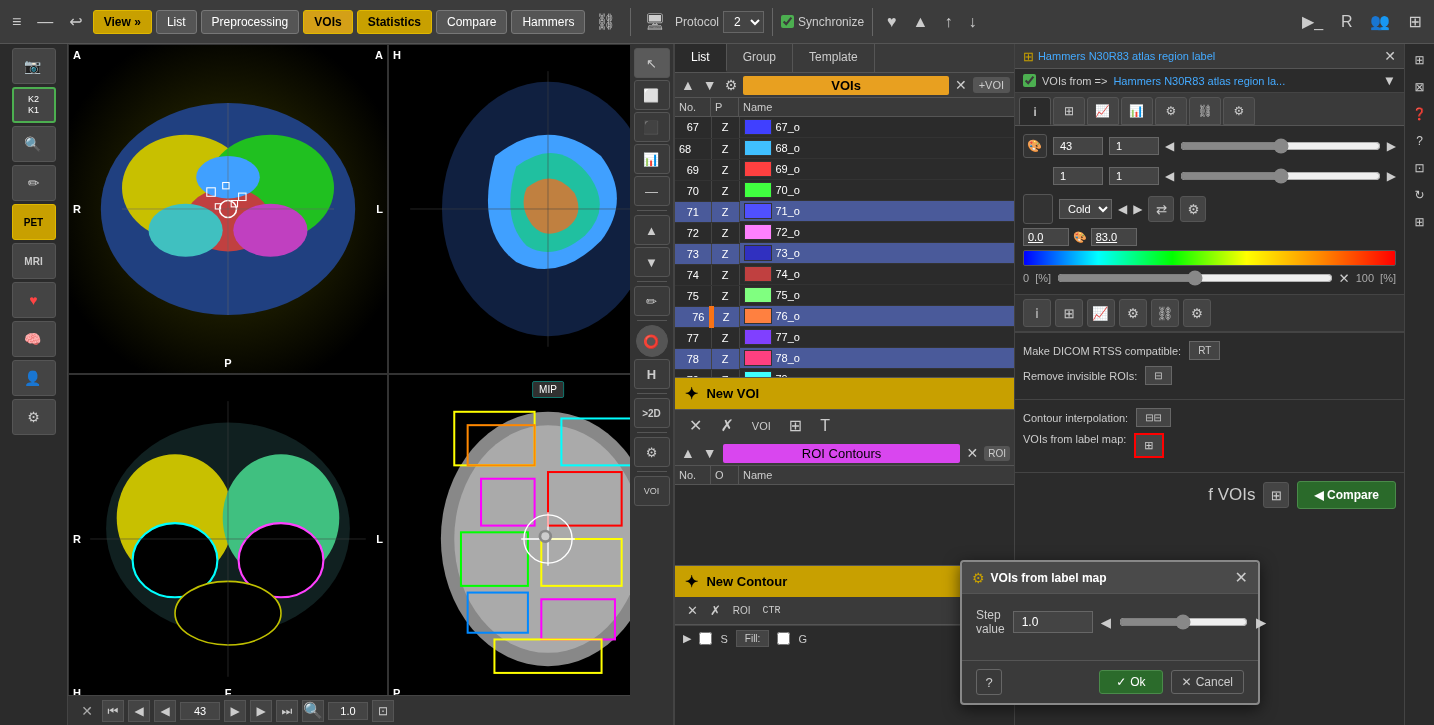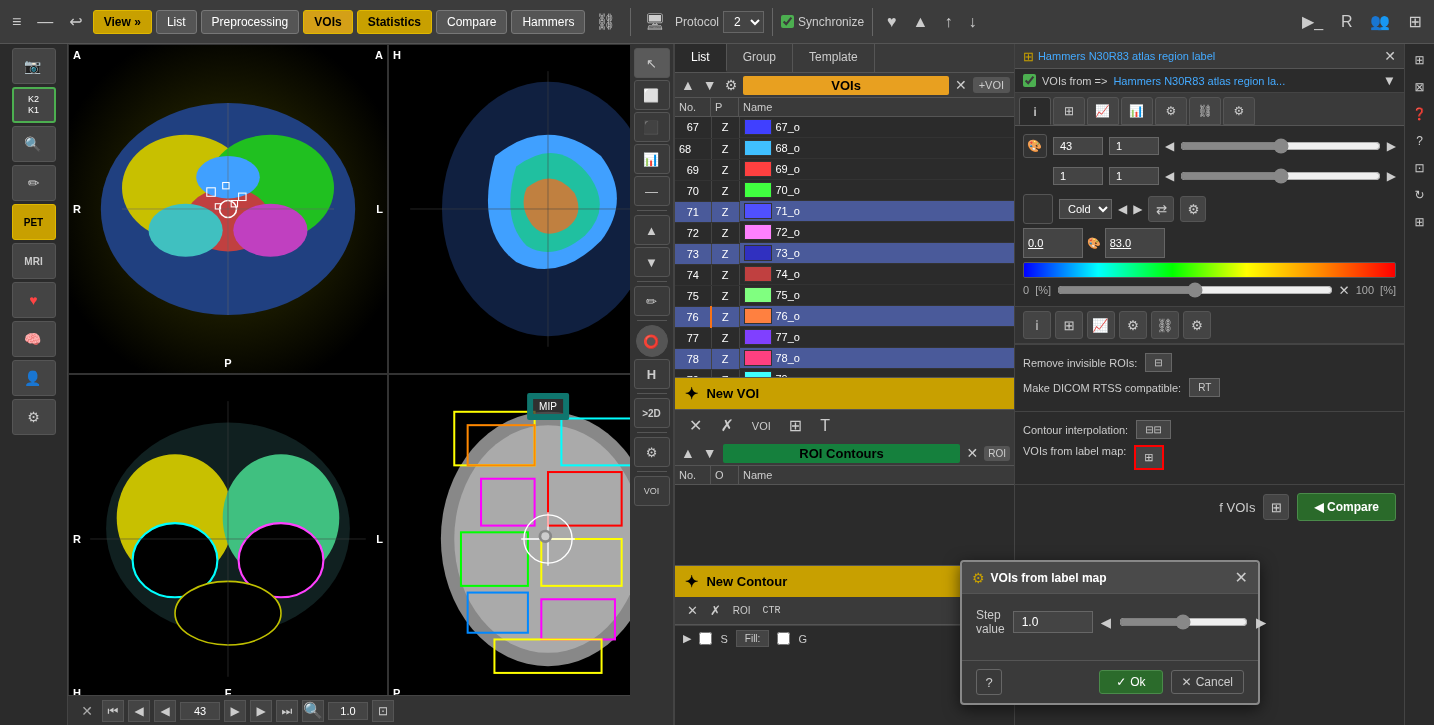--- a/index.html
+++ b/index.html
@@ -34,21 +34,21 @@
     
     #viewport-area { flex: 1; background: #000; position: relative; overflow: hidden; }
     #viewport-canvas { width: 100%; height: 100%; position: relative; }
     .brain-view { position: relative; background: #000; border: 1px solid #333; overflow: hidden; }
     .view-label { position: absolute; color: #fff; font-size: 11px; font-weight: bold; pointer-events: none; }
     .view-label.top-left { top: 4px; left: 4px; }
     .view-label.top-right { top: 4px; right: 4px; }
     .view-label.bottom-left { bottom: 4px; left: 4px; }
 
     
-    .mip-label { position: absolute; background: rgba(60,60,60,0.8); border: 6px solid #0f766e; color: #fff; font-size: 10px; padding: 2px 6px; border-radius: 2px; margin-top: 12px; }
+    .mip-label { position: absolute; background: rgba(60,60,60,0.8); border: 1px solid #0f766e; color: #fff; font-size: 10px; padding: 2px 6px; border-radius: 2px; }
 
     
     #voi-panel { width: 340px; background: #2b2b2b; display: flex; flex-direction: column; border-left: 1px solid #444; }
 
     
     .voi-tabs { display: flex; background: #3a3a3a; border-bottom: 1px solid #555; }
     .voi-tab { padding: 6px 16px; cursor: pointer; color: #ccc; font-size: 12px; border-right: 1px solid #555; }
     .voi-tab.active { background: #2b2b2b; color: #fff; border-bottom: 2px solid #2b2b2b; }
     .voi-ctrl-btn { background: transparent; border: none; color: #ccc; cursor: pointer; font-size: 14px; padding: 2px; }
 
@@ -99,21 +99,21 @@
     .prop-input { background: #444; border: 1px solid #666; color: #fff; padding: 2px 6px; width: 50px; font-size: 11px; }
     .prop-slider { flex: 1; accent-color: #888; }
     .prop-arrow { background: transparent; border: none; color: #ccc; cursor: pointer; font-size: 12px; }
 
     
     .color-gradient { height: 16px; background: linear-gradient(to right, #00f, #0ff, #0f0, #ff0, #f80, #f00); border: 1px solid #555; border-radius: 2px; margin: 4px 0; }
 
     
     .color-controls { display: flex; align-items: center; gap: 6px; margin-bottom: 4px; }
     .color-dropdown { background: #444; border: 1px solid #666; color: #fff; padding: 2px 4px; font-size: 11px; }
-    .opacity-input { background: #444; border: 1px solid #666; color: #fff; padding: 8px 4px; width: 60px; font-size: 11px; text-decoration: underline; }
+    .opacity-input { background: #444; border: 1px solid #666; color: #fff; padding: 2px 4px; width: 46px; font-size: 11px; text-decoration: underline; }
 
     
     .dicom-section { padding: 8px; border-top: 1px solid #444; }
     .dicom-row { display: flex; align-items: center; gap: 8px; margin-bottom: 6px; font-size: 11px; color: #ccc; }
     .dicom-btn { background: #444; border: 1px solid #666; color: #ccc; padding: 3px 8px; cursor: pointer; font-size: 10px; }
 
     
     .contour-gen-section { padding: 8px; border-top: 1px solid #444; }
     .contour-row { display: flex; align-items: center; gap: 8px; margin-bottom: 6px; font-size: 11px; color: #ccc; }
 
@@ -463,21 +463,21 @@
     </tr>
               <tr>
       <td style="width:36px;border-right:1px solid #444;text-align:center;">75</td>
       <td style="width:28px;border-right:1px solid #444;text-align:center;">Z</td>
       <td style="display:flex;align-items:center;gap:4px;">
         <div class="voi-color-cell c75"></div>
         <span>75_o</span>
       </td>
     </tr>
               <tr style="background: rgb(74, 90, 154);">
-      <td style="width:36px;border-right:2px solid #f97316;text-align:center;">76</td>
+      <td style="width:36px;border-right:5px solid #f97316;text-align:right;">76</td>
       <td style="width:28px;border-right:1px solid #444;text-align:center;">Z</td>
       <td style="display:flex;align-items:center;gap:4px;">
         <div class="voi-color-cell c76"></div>
         <span>76_o</span>
       </td>
     </tr>
               <tr>
       <td style="width:36px;border-right:1px solid #444;text-align:center;">77</td>
       <td style="width:28px;border-right:1px solid #444;text-align:center;">Z</td>
       <td style="display:flex;align-items:center;gap:4px;">
@@ -517,21 +517,21 @@
       <button class="nv-btn" style="font-size:11px;">VOI</button>
       <button class="nv-btn">⊞</button>
       <button class="nv-btn">T</button>
     </div>
 
     <div class="roi-section">
 
       <div style="display:flex;align-items:center;background:#3a3a3a;padding:2px 4px;gap:4px;border-bottom:1px solid #555;">
         <button class="voi-ctrl-btn">▲</button>
         <button class="voi-ctrl-btn">▼</button>
-        <div style="flex:1;text-align:center;font-weight:bold;font-size:13px;color:#000;background:#15803d;padding:2px 8px;border-radius:2px;">ROI Contours</div>
+        <div style="flex:1;text-align:center;font-weight:normal;font-size:13px;color:#000;background:#d946ef;padding:2px 8px;border-radius:2px;">ROI Contours</div>
         <button class="voi-ctrl-btn">✕</button>
         <button class="voi-ctrl-btn" style="background:#555;border-radius:3px;padding:2px 4px;font-size:10px;">ROI</button>
       </div>
 
       <div style="display:flex;background:#3a3a3a;border-bottom:1px solid #555;font-size:11px;">
         <div style="width:36px;padding:3px 4px;color:#ccc;border-right:1px solid #555;">No.</div>
         <div style="width:28px;padding:3px 4px;color:#ccc;border-right:1px solid #555;">O</div>
         <div style="flex:1;padding:3px 4px;color:#ccc;">Name</div>
       </div>
 
@@ -642,44 +642,44 @@
       <button style="background:#444;border:1px solid #555;color:#ccc;width:28px;height:28px;cursor:pointer;border-radius:3px;">ℹ</button>
       <button style="background:#444;border:1px solid #555;color:#ccc;width:28px;height:28px;cursor:pointer;border-radius:3px;">⊞</button>
       <button style="background:#444;border:1px solid #555;color:#ccc;width:28px;height:28px;cursor:pointer;border-radius:3px;">📈</button>
       <button style="background:#444;border:1px solid #555;color:#ccc;width:28px;height:28px;cursor:pointer;border-radius:3px;">⚙</button>
       <button style="background:#444;border:1px solid #555;color:#ccc;width:28px;height:28px;cursor:pointer;border-radius:3px;">⛓</button>
       <button style="background:#444;border:1px solid #555;color:#ccc;width:28px;height:28px;cursor:pointer;border-radius:3px;">⚙</button>
     </div>
 
     <div class="dicom-section">
       <div class="dicom-row">
+        <span>Make DICOM RTSS compatible:</span>
+        <button class="dicom-btn">RT</button>
+      </div>
+      <div class="dicom-row">
         <span>Remove invisible ROIs:</span>
         <button class="dicom-btn">⊟</button>
-      </div>
-      <div class="dicom-row">
-        <span>Make DICOM RTSS compatible:</span>
-        <button class="dicom-btn">RT</button>
       </div>
     </div>
 
     <div class="contour-gen-section">
       <div class="contour-row">
         <span>Contour interpolation:</span>
         <button class="dicom-btn">⊟⊟</button>
       </div>
       <div class="contour-row" style="align-items:flex-start;">
         <span>VOIs from label map:</span>
         <button class="voi-label-btn">
           <span>⊞</span>
         </button>
       </div>
     </div>
 
     <div style="padding:8px;border-top:1px solid #444;display:flex;align-items:center;gap:8px;justify-content:flex-end;">
-      <span style="font-size:13px;color:#ccc;">f VOIs</span>
+      <span style="font-size:17px;color:#ccc;">f VOIs</span>
       <button style="background:#444;border:1px solid #555;color:#ccc;width:26px;height:26px;cursor:pointer;border-radius:3px;">⊞</button>
       <button class="compare-btn">
         ◀ <span>Compare</span>
       </button>
     </div>
   </div>
 
   <div id="far-right">
     <div class="far-right-btn">⊞</div>
     <div class="far-right-btn">⊠</div>

